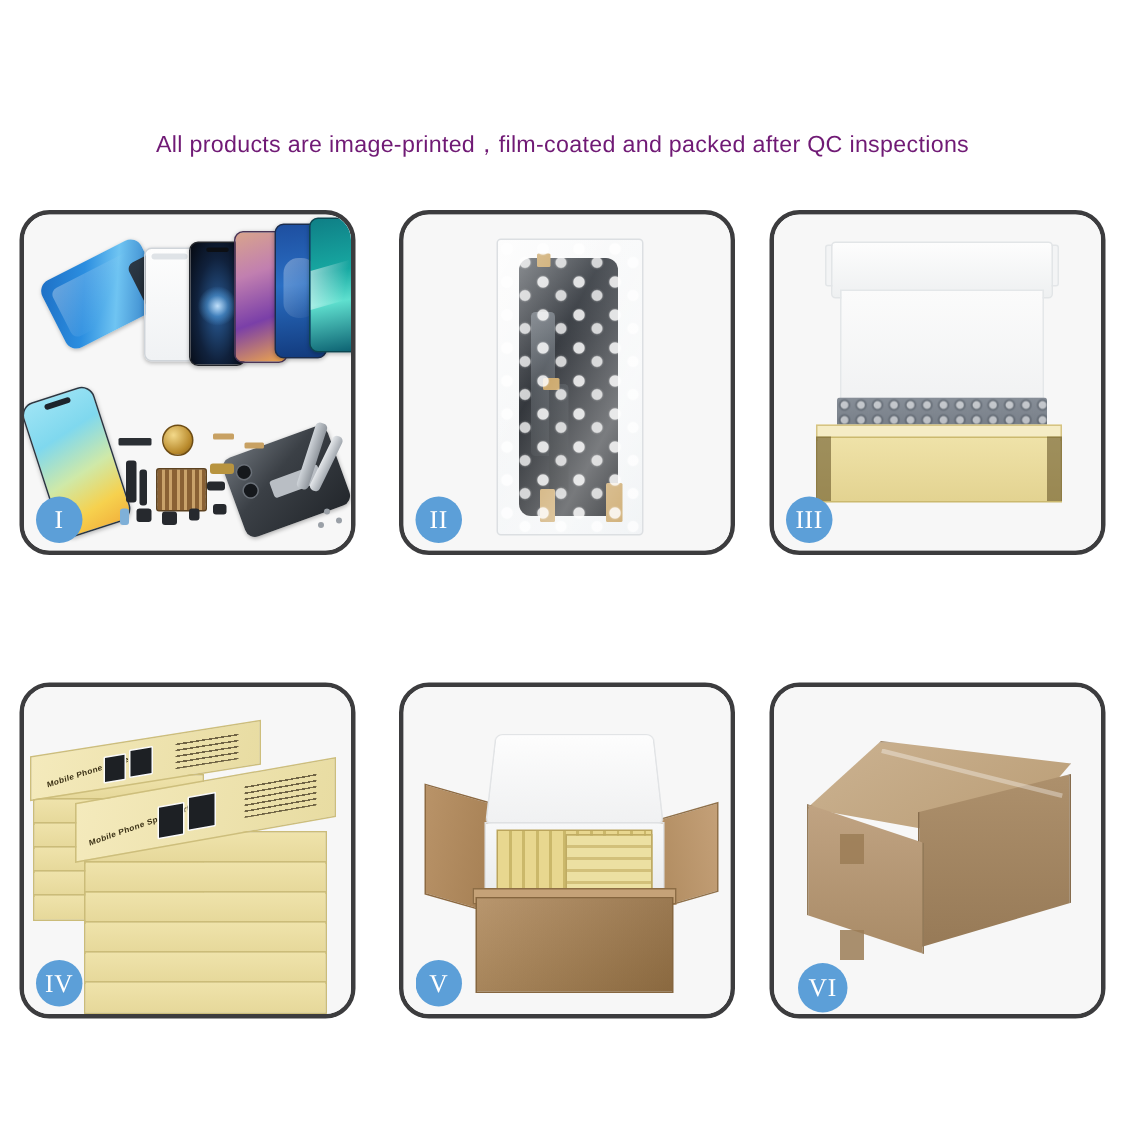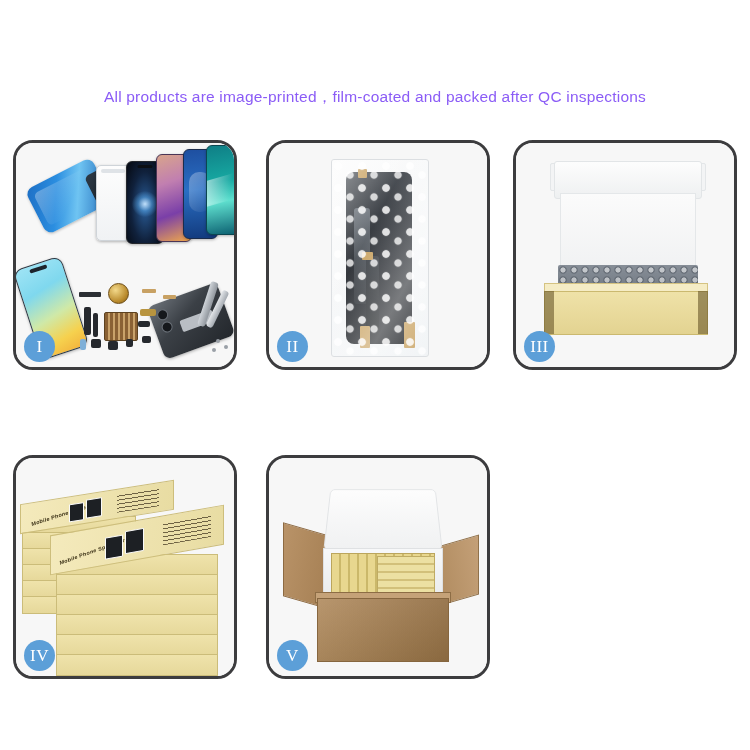--- a/index.html
+++ b/index.html
@@ -20,21 +20,21 @@
     letter-spacing:1.2px;
     font-weight:400;
     color:#161616;
     line-height:44px;
     white-space:nowrap;
   }
   .subtitle{
     position:absolute;left:0;top:86px;width:750px;
     text-align:center;
     font-size:15.5px;
-    color:#8b5cf6;
+    color:#701a75;
     letter-spacing:.2px;
     line-height:22px;
     white-space:nowrap;
   }
 
   
   .grid{position:absolute;left:0;top:0;width:750px;height:750px;}
   .panel{
     position:absolute;
     border:3px solid #3c3c3e;
@@ -512,15 +512,26 @@
         <div class="p5-foam-lid"></div>
         <div class="p5-foam-body"></div>
         <div class="p5-yellow"></div>
         <div class="p5-yellow2"></div>
         <div class="p5-carton-top"></div>
         <div class="p5-carton"></div>
       </div>
       <div class="badge" style="left:8px;top:182px;">V</div>
     </div>
 
+    <div class="panel" style="left:513px;top:455px;width:224px;height:224px;">
+      <div class="photo">
+        <div class="p6-top"></div>
+        <div class="p6-side"></div>
+        <div class="p6-front"></div>
+        <div class="p6-seam"></div>
+        <div class="p6-tape t1"></div>
+        <div class="p6-tape t2"></div>
+      </div>
+      <div class="badge vi" style="left:16px;top:184px;">VI</div>
+    </div>
 
   </div>
 </div>
 
 </body></html>

